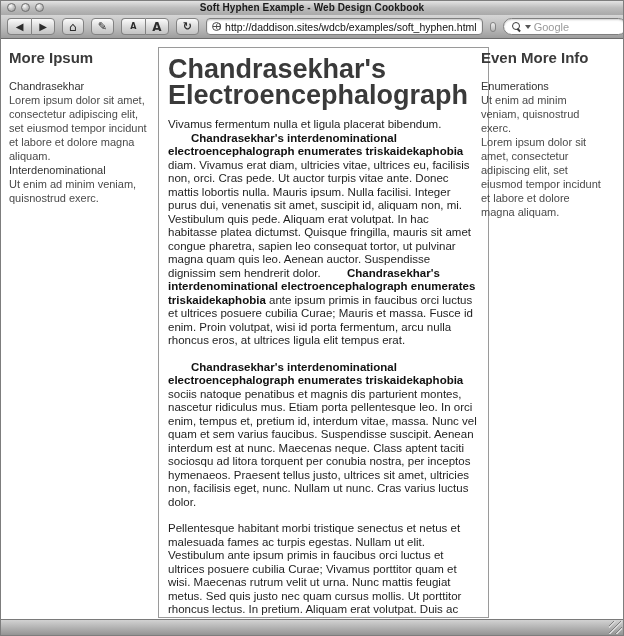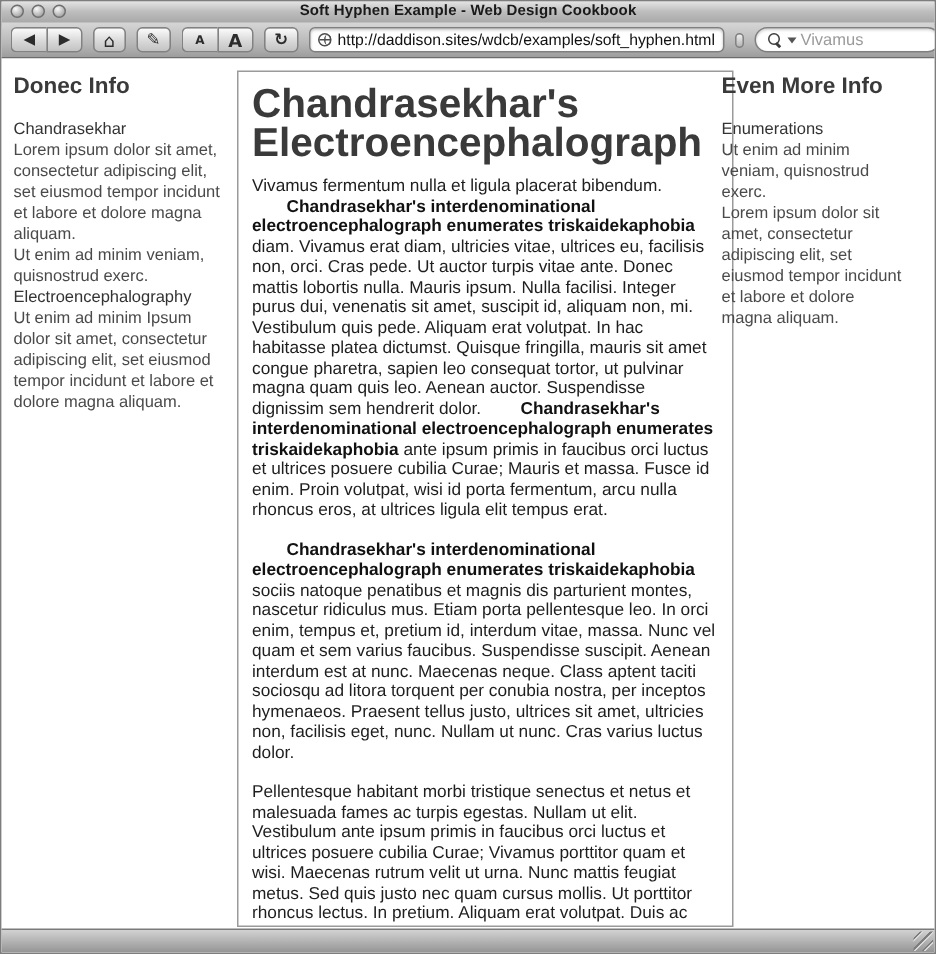--- a/index.html
+++ b/index.html
@@ -158,38 +158,35 @@
         <span class="icon" style="font-size:11px;font-weight:bold;">↻</span>
       </button>
     <div class="urlfield">
       <span class="globe"></span>
       <span class="urltext">http://daddison.sites/wdcb/examples/soft_hyphen.html</span>
     </div>
     <span class="nub"></span>
     <div class="searchfield">
       <span class="mag"></span>
       <span class="magcaret"></span>
-      <span class="placeholder">Vivamus</span>
+      <span class="placeholder">Google</span>
     </div>
   </div>
 
   <div class="content">
 
     <aside class="side side-left">
-      <h2>Donec Info</h2>
+      <h2>More Ipsum</h2>
       <div>
         <div class="term">Chandrasekhar</div>
         <div class="desc">Lorem ipsum dolor sit amet, consectetur adipiscing elit, set eiusmod tempor incidunt et labore et dolore magna aliquam.</div>
       </div>
       <div>
+        <div class="term">Interdenominational</div>
         <div class="desc">Ut enim ad minim veniam, quisnostrud exerc.</div>
-      </div>
-      <div>
-        <div class="term">Electroencephalography</div>
-        <div class="desc">Ut enim ad minim Ipsum dolor sit amet, consectetur adipiscing elit, set eiusmod tempor incidunt et labore et dolore magna aliquam.</div>
       </div>
     </aside>
 
     <main class="article">
       <h1>Chandrasekhar's Electroen­cephalograph</h1>
       <p><span>Vivamus fermentum nulla et ligula placerat bibendum. </span><span class="bold">Chandra­sekhar's interdenominational electroencephalograph enu­merates triskaidekaphobia</span><span> diam. Vivamus erat diam, ultricies vitae, ultrices eu, facilisis non, orci. Cras pede. Ut auctor turpis vitae ante. Donec mattis lobortis nulla. Mauris ipsum. Nulla facilisi. Integer purus dui, venenatis sit amet, suscipit id, aliquam non, mi. Vestibulum quis pede. Aliquam erat volutpat. In hac habitasse platea dictumst. Quisque fringilla, mauris sit amet congue pharetra, sapien leo consequat tortor, ut pulvinar magna quam quis leo. Aenean auctor. Suspendisse dignissim sem hendrerit dolor. </span><span class="bold">Chandrasekhar's interdenominational elec­troencephalograph enumerates triskaidekaphobia</span><span> ante ipsum primis in faucibus orci luctus et ultrices posuere cubilia Curae; Mauris et massa. Fusce id enim. Proin volutpat, wisi id porta fermentum, arcu nulla rhoncus eros, at ultrices ligula elit tempus erat.</span></p>
       <p><span class="bold">Chandrasekhar's interdenominational electroencephalo­graph enumerates triskaidekaphobia</span><span> sociis natoque penatibus et magnis dis parturient montes, nascetur ridiculus mus. Etiam porta pellentesque leo. In orci enim, tempus et, pretium id, interdum vitae, massa. Nunc vel quam et sem varius faucibus. Suspendisse suscipit. Aenean interdum est at nunc. Maecenas neque. Class aptent taciti sociosqu ad litora torquent per conubia nostra, per inceptos hymenaeos. Praesent tellus justo, ultrices sit amet, ultricies non, facilisis eget, nunc. Nullam ut nunc. Cras varius luctus dolor.</span></p>
       <p><span>Pellentesque habitant morbi tristique senectus et netus et malesuada fames ac turpis egestas. Nullam ut elit. Vestibulum ante ipsum primis in faucibus orci luctus et ultrices posuere cubilia Curae; Vivamus porttitor quam et wisi. Maecenas rutrum velit ut urna. Nunc mattis feugiat metus. Sed quis justo nec quam cursus mollis. Ut porttitor rhoncus lectus. In pretium. Aliquam erat volutpat. Duis ac nunc eu ligula consequat pharetra. Duis porttitor neque eget tortor. Sed nisl metus, mollis a, faucibus sit amet, rhoncus in, eros. Fusce suscipit viverra magna. Sed ut pede. Quisque justo mauris, porttitor cursus, dapibus vitae, aliquet nec, nulla. Cras id nisl </span></p>
     </main>
 

